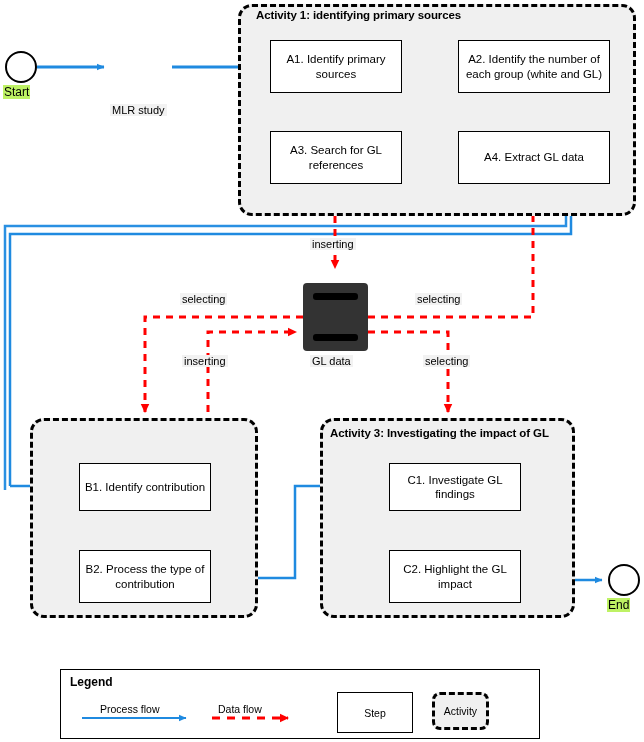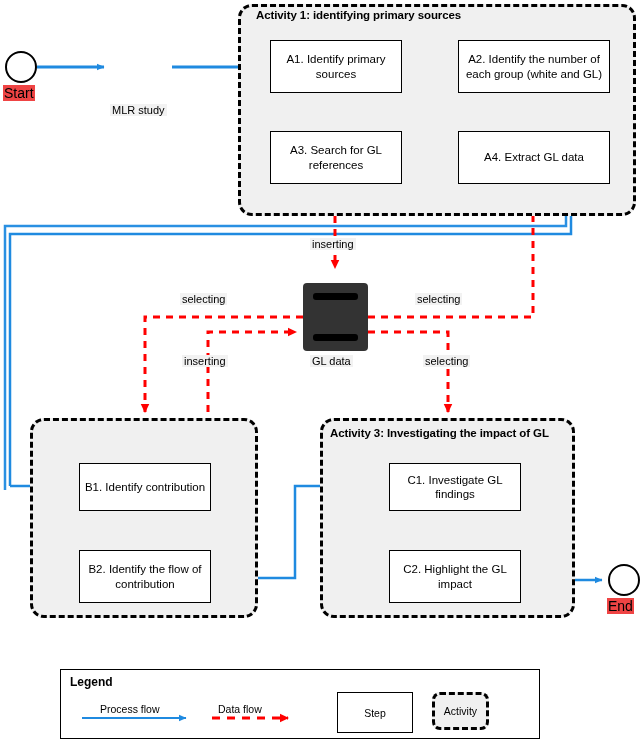--- a/index.html
+++ b/index.html
@@ -59,23 +59,23 @@
   
   .terminator {
     position: absolute;
     border: 2px solid #000;
     border-radius: 50%;
     background: #fff;
     box-sizing: border-box;
   }
   .term-label {
     position: absolute;
-    font-size: 14px;
-    color: #000;
-    background: #ef4444;
+    font-size: 12px;
+    color: #000;
+    background: #bef264;
     padding: 0 1px;
     white-space: nowrap;
   }
   
   .edge-label {
     position: absolute;
     font-size: 11px;
     color: #000;
     background: #f2f2f2;
     padding: 0 2px;
@@ -217,21 +217,21 @@
 
   <div class="edge-label" style="left:310px; top:238px;">inserting</div>
   <div class="edge-label" style="left:180px; top:293px;">selecting</div>
   <div class="edge-label" style="left:415px; top:293px;">selecting</div>
   <div class="edge-label" style="left:182px; top:355px;">inserting</div>
   <div class="edge-label" style="left:423px; top:355px;">selecting</div>
 
   <div class="activity" style="left:30px; top:418px; width:228px; height:200px;"></div>
 
   <div class="step" style="left:79px; top:463px; width:132px; height:48px;">B1. Identify contribution</div>
-  <div class="step" style="left:79px; top:550px; width:132px; height:53px;">B2. Identify the flow of contribution</div>
+  <div class="step" style="left:79px; top:550px; width:132px; height:53px;">B2. Process the type of contribution</div>
 
   <div class="activity" style="left:320px; top:418px; width:255px; height:200px;"></div>
   <div class="activity-title" style="left:330px; top:427px;">Activity 3: Investigating the impact of GL</div>
 
   <div class="step" style="left:389px; top:463px; width:132px; height:48px;">C1. Investigate GL findings</div>
   <div class="step" style="left:389px; top:550px; width:132px; height:53px;">C2. Highlight the GL impact</div>
 
   <div class="terminator" style="left:608px; top:564px; width:32px; height:32px;"></div>
   <div class="term-label" style="left:607px; top:598px;">End</div>
 

